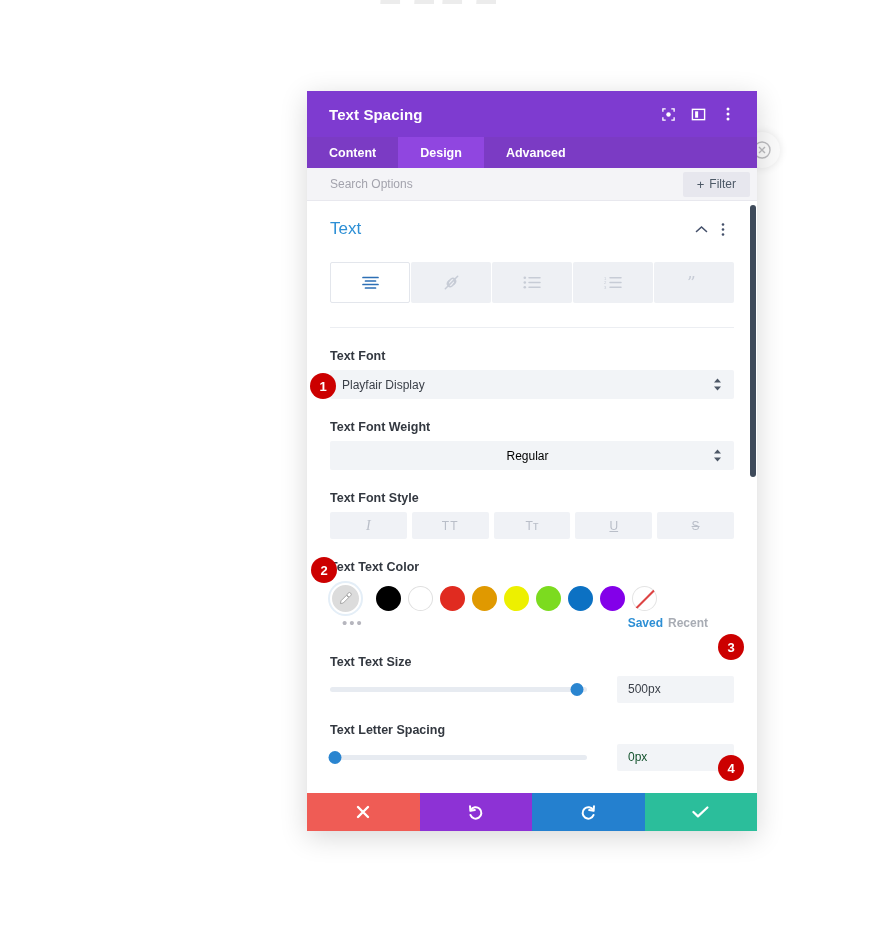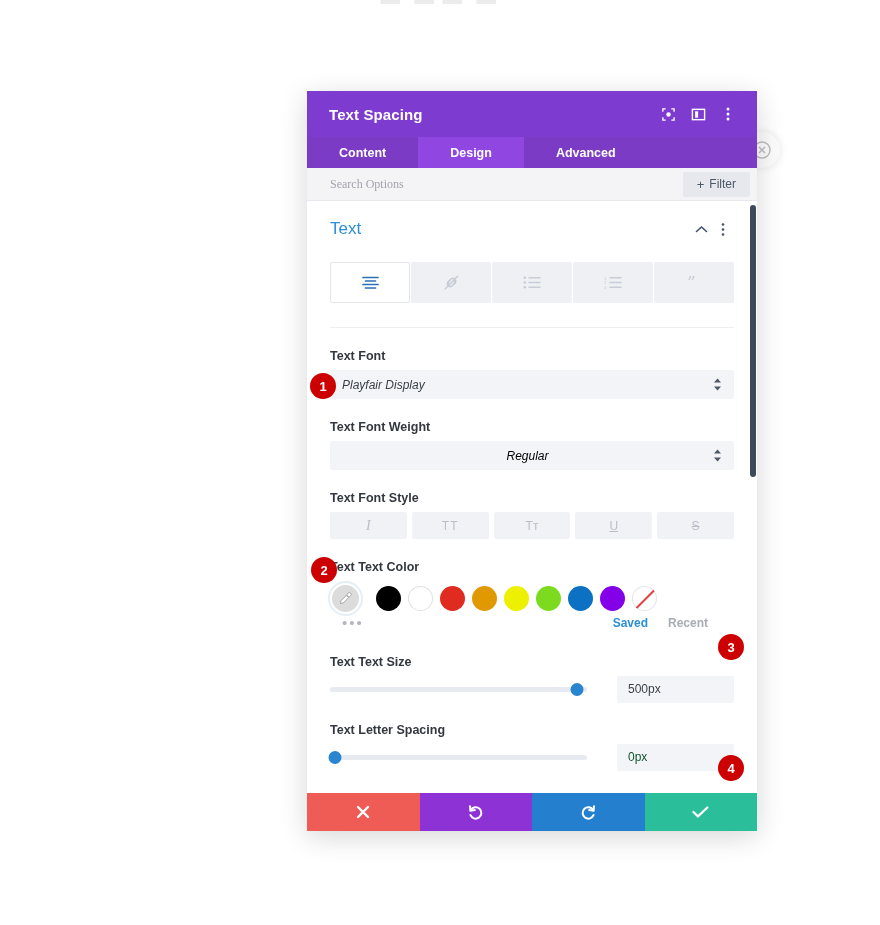--- a/index.html
+++ b/index.html
@@ -77,21 +77,21 @@
   }
 
   
   #panel-tabs {
     height: 31px;
     background: #7b3bc4;
     display: flex;
     flex: 0 0 auto;
   }
   .tab {
-    padding: 0 32px;
+    padding: 0 22px;
     display: flex; align-items: center;
     color: #ffffff;
     font-size: 12.5px;
     font-weight: bold;
     cursor: pointer;
     white-space: nowrap;
   }
   .tab.active { background: #9046e0; }
 
   
@@ -101,21 +101,21 @@
     display: flex;
     align-items: center;
     border-bottom: 1px solid #e8e8ee;
     flex: 0 0 auto;
     position: relative;
   }
   #search-input {
     flex: 1 1 auto;
     border: 0; outline: 0;
     background: transparent;
-    font-family: Liberation Serif, serif;
+    font-family: Liberation Sans, sans-serif;
     font-size: 12px;
     color: #a21caf;
     padding-left: 23px;
   }
   #search-input::placeholder { color: #a3a3ad; }
   #filter-button {
     background: #e7e7ee;
     color: #4c5866;
     font-size: 12px;
     height: 25px;
@@ -204,21 +204,21 @@
   .select-box {
     height: 29px;
     background: #f2f4f7;
     display: flex; align-items: center;
     padding: 0 12px;
     font-size: 12px;
     border-radius: 2px;
     cursor: pointer;
     position: relative;
   }
-  .select-value { flex: 1 1 auto; font-style: italic; }
+  .select-value { flex: 1 1 auto; }
   .select-value.strong { color: #3a3f48; }
   .select-value.muted  { color: #000000; text-align: center; }
   .select-arrows {
     color: #4d5766; font-size: 10px; line-height: 9px;
     display: flex; flex-direction: column; align-items: center;
   }
 
   
   #style-row { display: flex; gap: 5px; }
   .style-btn {
@@ -277,21 +277,21 @@
   #color-meta {
     display: flex; align-items: center;
     height: 22px;
     margin-top: -3px;
   }
   #dots-more {
     color: #b6b6be; font-size: 15px; letter-spacing: 2px;
     padding-left: 12px; cursor: pointer; line-height: 10px;
   }
   #color-meta-right {
-    margin-left: auto; display: flex; gap: 20px; padding-right: 26px;
+    margin-left: auto; display: flex; gap: 5px; padding-right: 26px;
   }
   #saved-link  { color: #2d8fd5; font-size: 12px; font-weight: bold; cursor: pointer; }
   #recent-link { color: #a8acb4; font-size: 12px; font-weight: bold; cursor: pointer; }
 
   
   .slider-row {
     display: flex; align-items: center;
     gap: 30px;
     height: 26px;
   }

